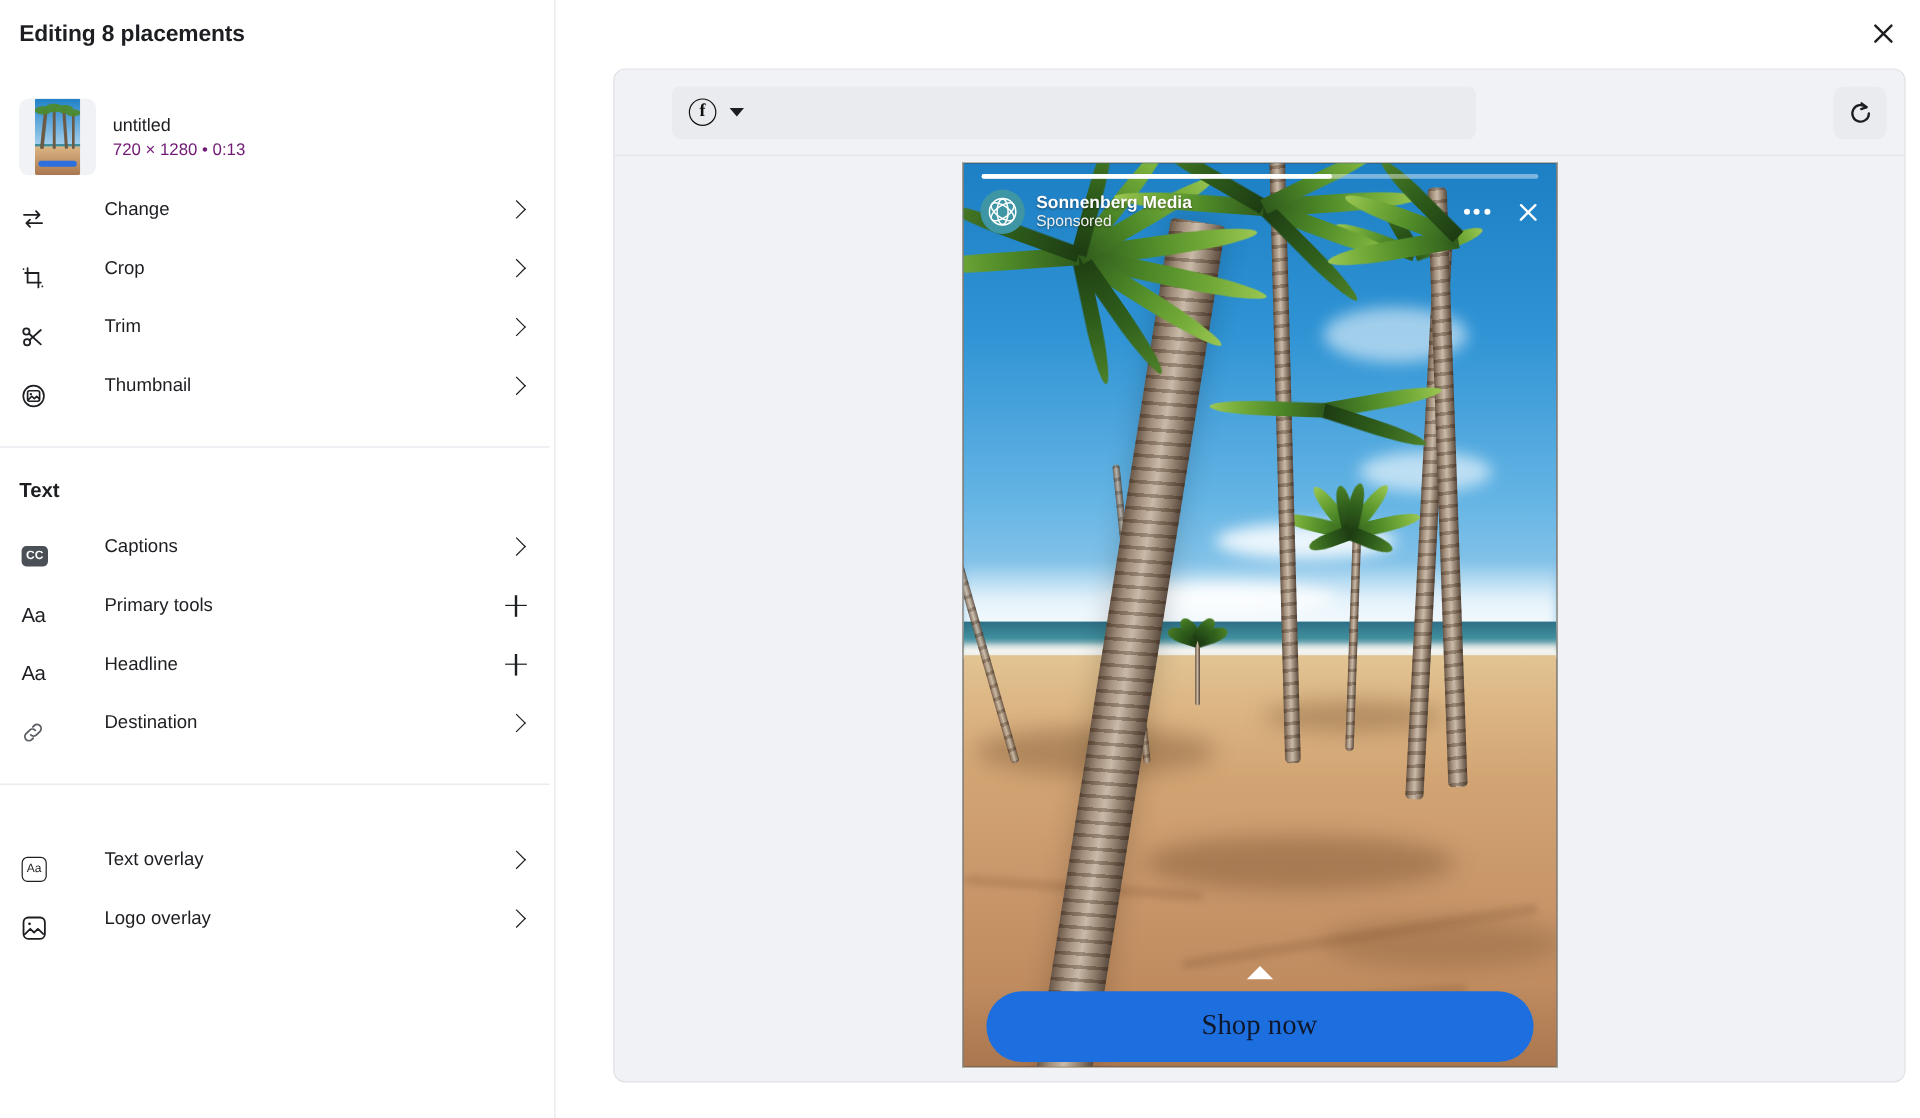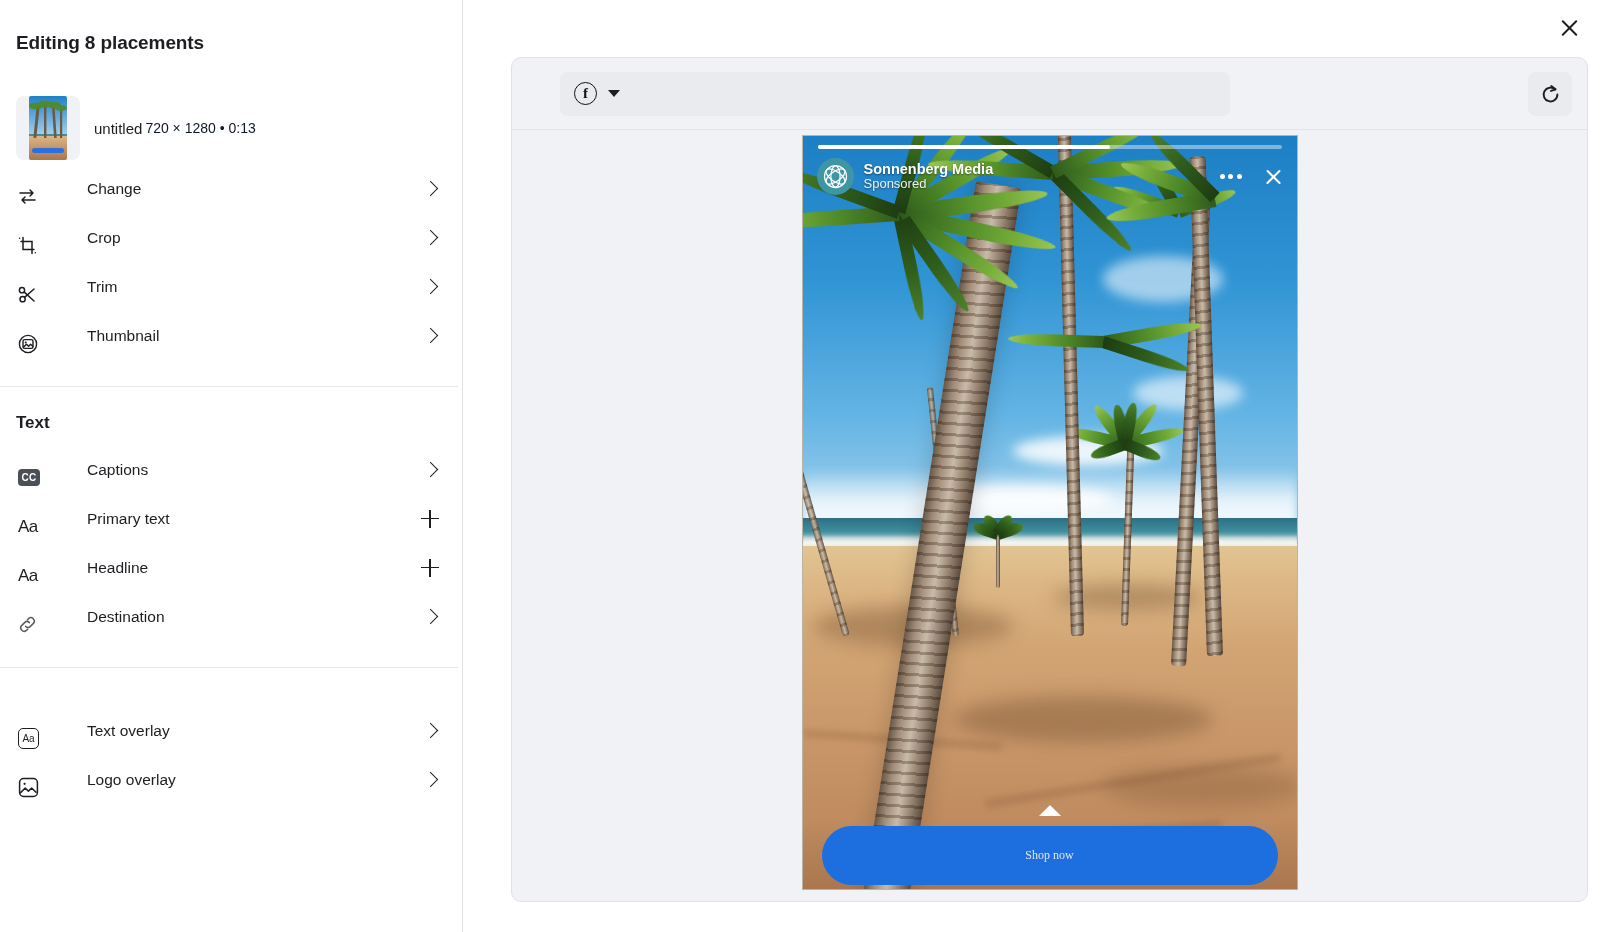--- a/index.html
+++ b/index.html
@@ -16,21 +16,20 @@
     width: 463px; height: 932px;
     background: #ffffff;
     border-right: 1px solid #dfe1e5;
     position: relative;
     flex: 0 0 463px;
   }
   .dialog-title {
     font-size: 19px; font-weight: bold; color: #1c1e21;
     letter-spacing: -0.1px;
     padding: 18px 0 0 16px;
-    margin-top: 14px;
   }
   .section { padding: 0 0 0 0; }
   .section-header {
     font-size: 17px; font-weight: bold; color: #1c1e21;
     padding: 0 0 0 16px;
   }
   .divider {
     height: 1px; background: #e4e6eb; width: 458px; margin: 0;
   }
 
@@ -40,23 +39,23 @@
     padding: 0 0 0 16px; height: 72px;
   }
   .thumb {
     width: 64px; height: 64px; border-radius: 8px; overflow: hidden;
     background: #f0f2f5; flex: 0 0 64px; position: relative;
     display:flex; align-items:center; justify-content:center;
   }
   .thumb-inner {
     width: 38px; height: 64px; position: relative; overflow: hidden; border-radius:2px;
   }
-  .media-meta { display: flex; flex-direction: row; gap: 3px; }
+  .media-meta { display: flex; flex-direction: column; gap: 3px; }
   .media-name { font-size: 15px; color: #1c1e21; }
-  .media-sub { font-size: 14px; color: #0f172a; }
+  .media-sub { font-size: 14px; color: #701a75; }
 
   
   .row {
     display: flex; align-items: center;
     height: 49px; padding: 0 22px 0 18px;
     cursor: pointer;
     gap: 32px;
   }
   .row-icon {
     width: 28px; height: 22px; flex: 0 0 28px;
@@ -249,21 +248,21 @@
     border-left: 11px solid transparent; border-right: 11px solid transparent;
     border-bottom: 11px solid #ffffff;
   }
   .cta-button {
     position: absolute; bottom: 4px; left: 19px; right: 19px; height: 59px;
     background: #1d6fe0; border-radius: 32px;
     display: flex; align-items: center; justify-content: center;
     cursor: pointer;
   }
   .cta-text {
-    color: #e5e5e5; font-size: 12px;
+    color: #0f172a; font-size: 24px;
     font-family: "Liberation Serif", serif;
   }
 
   
   .dialog-close {
     position: absolute; right: 16px; top: 13px;
     width: 30px; height: 30px; cursor: pointer;
     display: flex; align-items: center; justify-content: center;
     z-index: 20;
   }
@@ -404,21 +403,21 @@
         <div class="row-label">Captions</div>
         <div class="row-affordance">
             <span class="chev"></span>
           </div>
       </div>
 
       <div class="row">
         <div class="row-icon">
             <span class="aa-glyph">Aa</span>
           </div>
-        <div class="row-label">Primary text</div>
+        <div class="row-label">Primary tools</div>
         <div class="row-affordance">
             <span class="plus"></span>
           </div>
       </div>
 
       <div class="row">
         <div class="row-icon">
             <span class="aa-glyph">Aa</span>
           </div>
         <div class="row-label">Headline</div>

